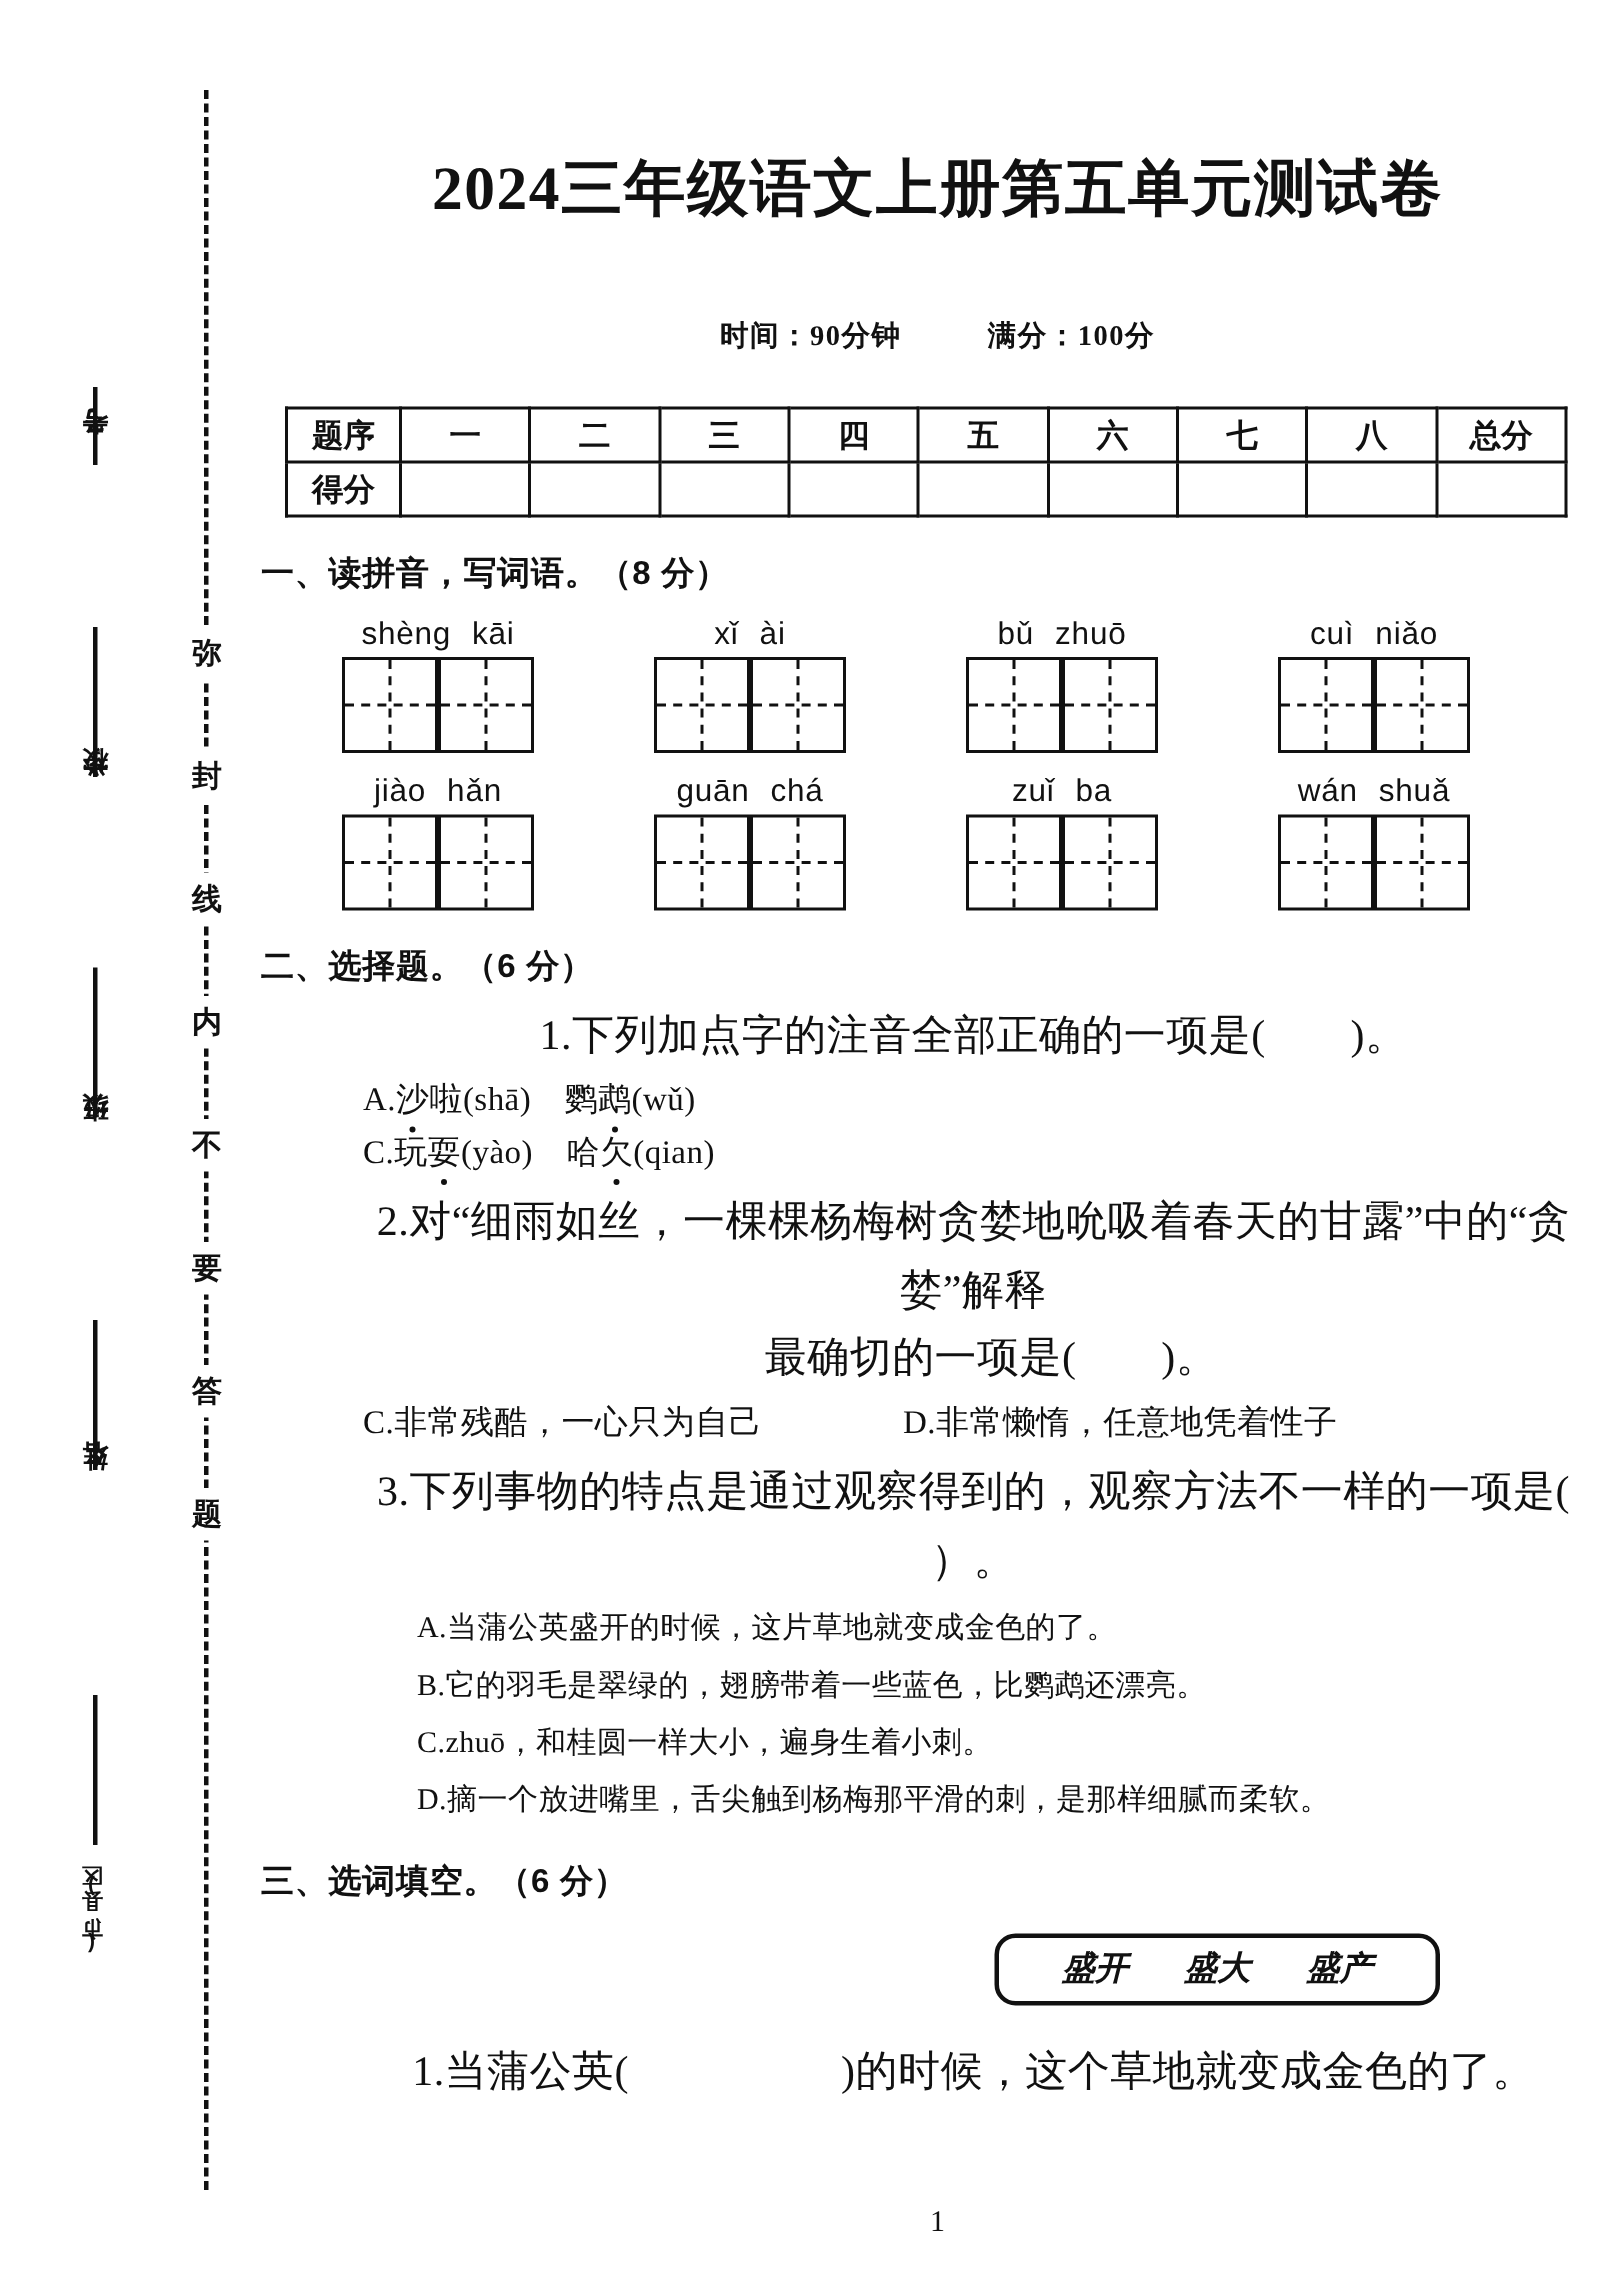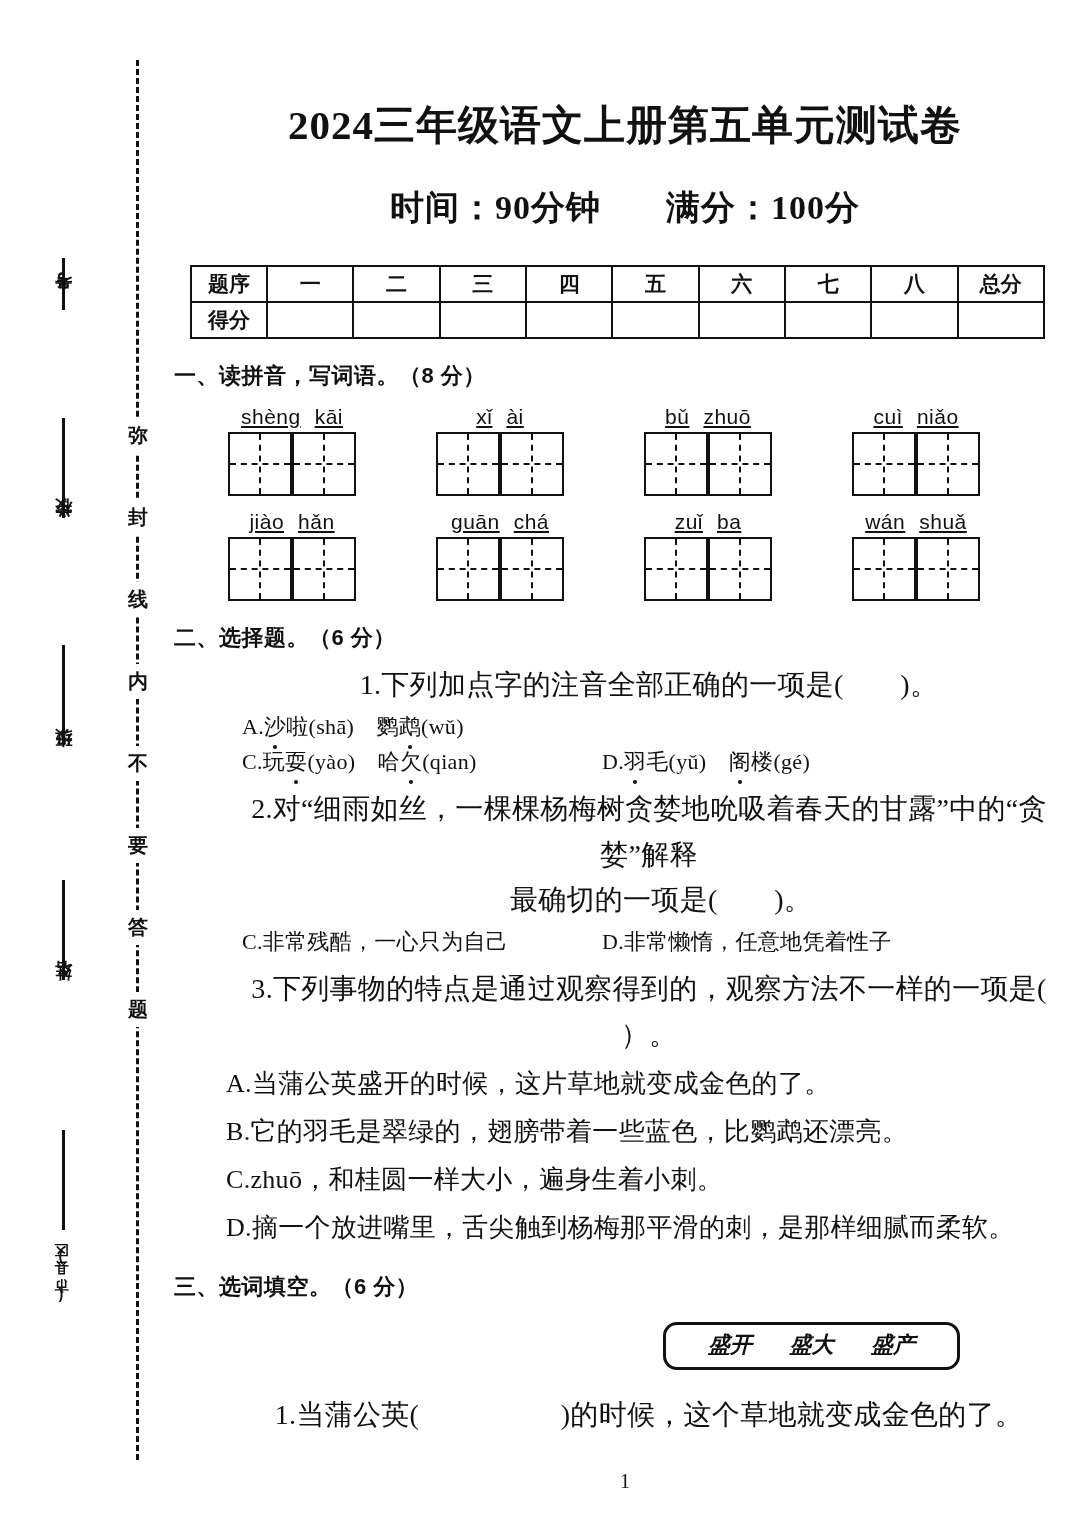--- a/index.html
+++ b/index.html
@@ -61,22 +61,22 @@
     font-family:"Liberation Serif", serif;
     font-weight:bold;
     font-size:41px;
     letter-spacing:1px;
     margin-top:98px;
     white-space:nowrap;
   }
   .subline{
     text-align:center;
     font-weight:bold;
-    font-size:34px;
-    margin-top:32px;
+    font-size:19px;
+    margin-top:58px;
     letter-spacing:1px;
   }
   .subline .gap{display:inline-block;width:46px;}
 
   
   table.score{
     border-collapse:collapse;
     margin:34px 0 0 20px;
     width:855px;
     table-layout:fixed;
@@ -115,21 +115,21 @@
     margin-left:4px;
     letter-spacing:0.5px;
   }
 
   
   .pyrow{
     display:flex;
     margin-top:14px;
     padding-left:18px;
   }
-  .pyitem{ width:208px;text-decoration:underline; }
+  .pyitem{ width:208px; }
   .pylabels{
     display:flex;
     justify-content:center;
     gap:14px;
     font-family:"Liberation Sans", sans-serif;
     font-size:21px;
     letter-spacing:0.5px;
     margin-bottom:3px;
     white-space:nowrap;
   }
@@ -169,22 +169,22 @@
   }
   .opts .col{width:360px;}
   .opts .col.wide{width:400px;}
   .dotchar{position:relative;display:inline-block;}
   .dotchar:after{
     content:"";position:absolute;left:50%;bottom:-7px;
     width:4px;height:4px;border-radius:50%;background:#111;
     transform:translateX(-50%);
   }
   .hang{
-    margin-left:56px;
-    font-size:26px;
+    margin-left:108px;
+    font-size:20px;
     line-height:1.62;
     letter-spacing:0.3px;
   }
 
   
   .bank-wrap{text-align:right;margin-top:20px;padding-right:120px;}
   .bank{
     display:inline-block;
     border:3px solid #111;
     border-radius:14px;
@@ -361,21 +361,20 @@
   </div>
 
   <div class="sec-head">二、选择题。（6 分）</div>
 
   <div class="q">1.下列加点字的注音全部正确的一项是(　　)。</div>
   <div class="opts">
     <div class="col"><span>A.</span><span class="dotchar">沙</span><span>啦(shā)</span><span>　鹦</span><span class="dotchar">鹉</span><span>(wǔ)</span></div>
   </div>
   <div class="opts">
     <div class="col"><span>C.玩</span><span class="dotchar">耍</span><span>(yào)</span><span>　哈</span><span class="dotchar">欠</span><span>(qian)</span></div>
-    <div class="col wide"><span>D.</span><span class="dotchar">羽</span><span>毛(yǔ)</span><span>　</span><span class="dotchar">阁</span><span>楼(gé)</span></div>
   </div>
 
   <div class="q">2.对“细雨如丝，一棵棵杨梅树贪婪地吮吸着春天的甘露”中的“贪婪”解释</div>
   <div class="q indent2" style="margin-top:0;">最确切的一项是(　　)。</div>
   <div class="opts">
     <div class="col">C.非常残酷，一心只为自己</div>
     <div class="col wide">D.非常懒惰，任意地凭着性子</div>
   </div>
 
   <div class="q">3.下列事物的特点是通过观察得到的，观察方法不一样的一项是(　 ）。</div>

